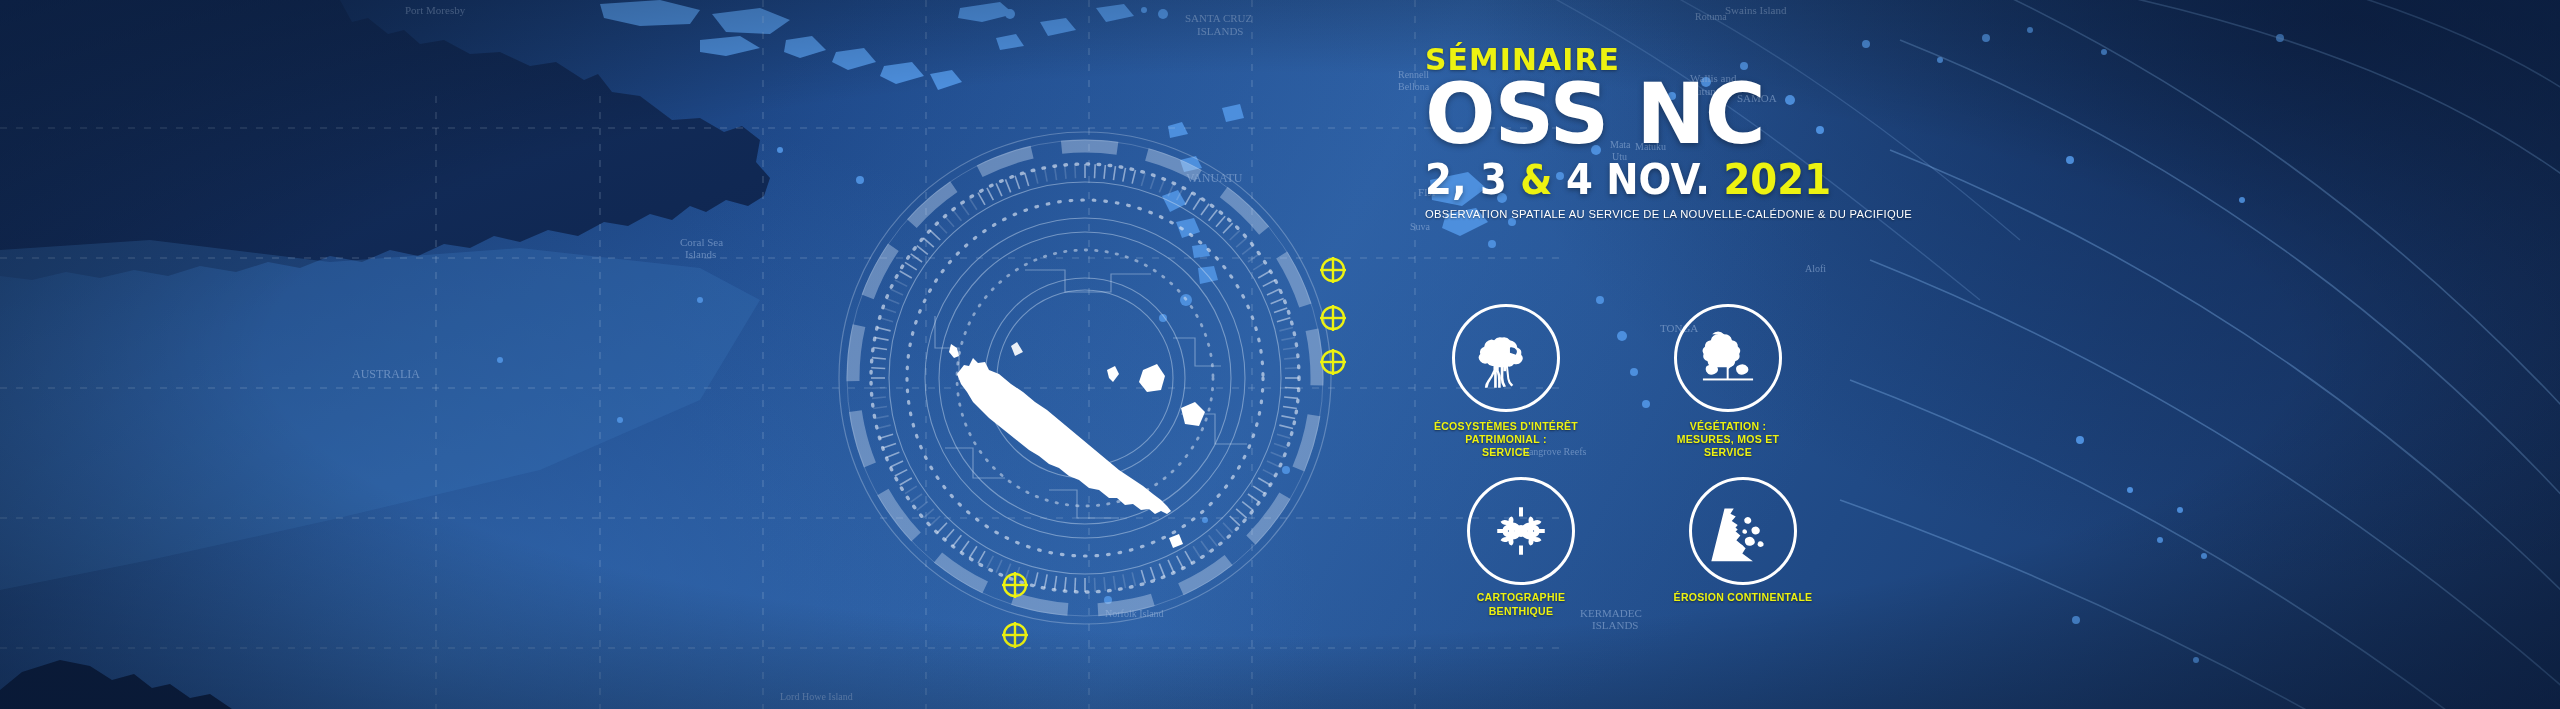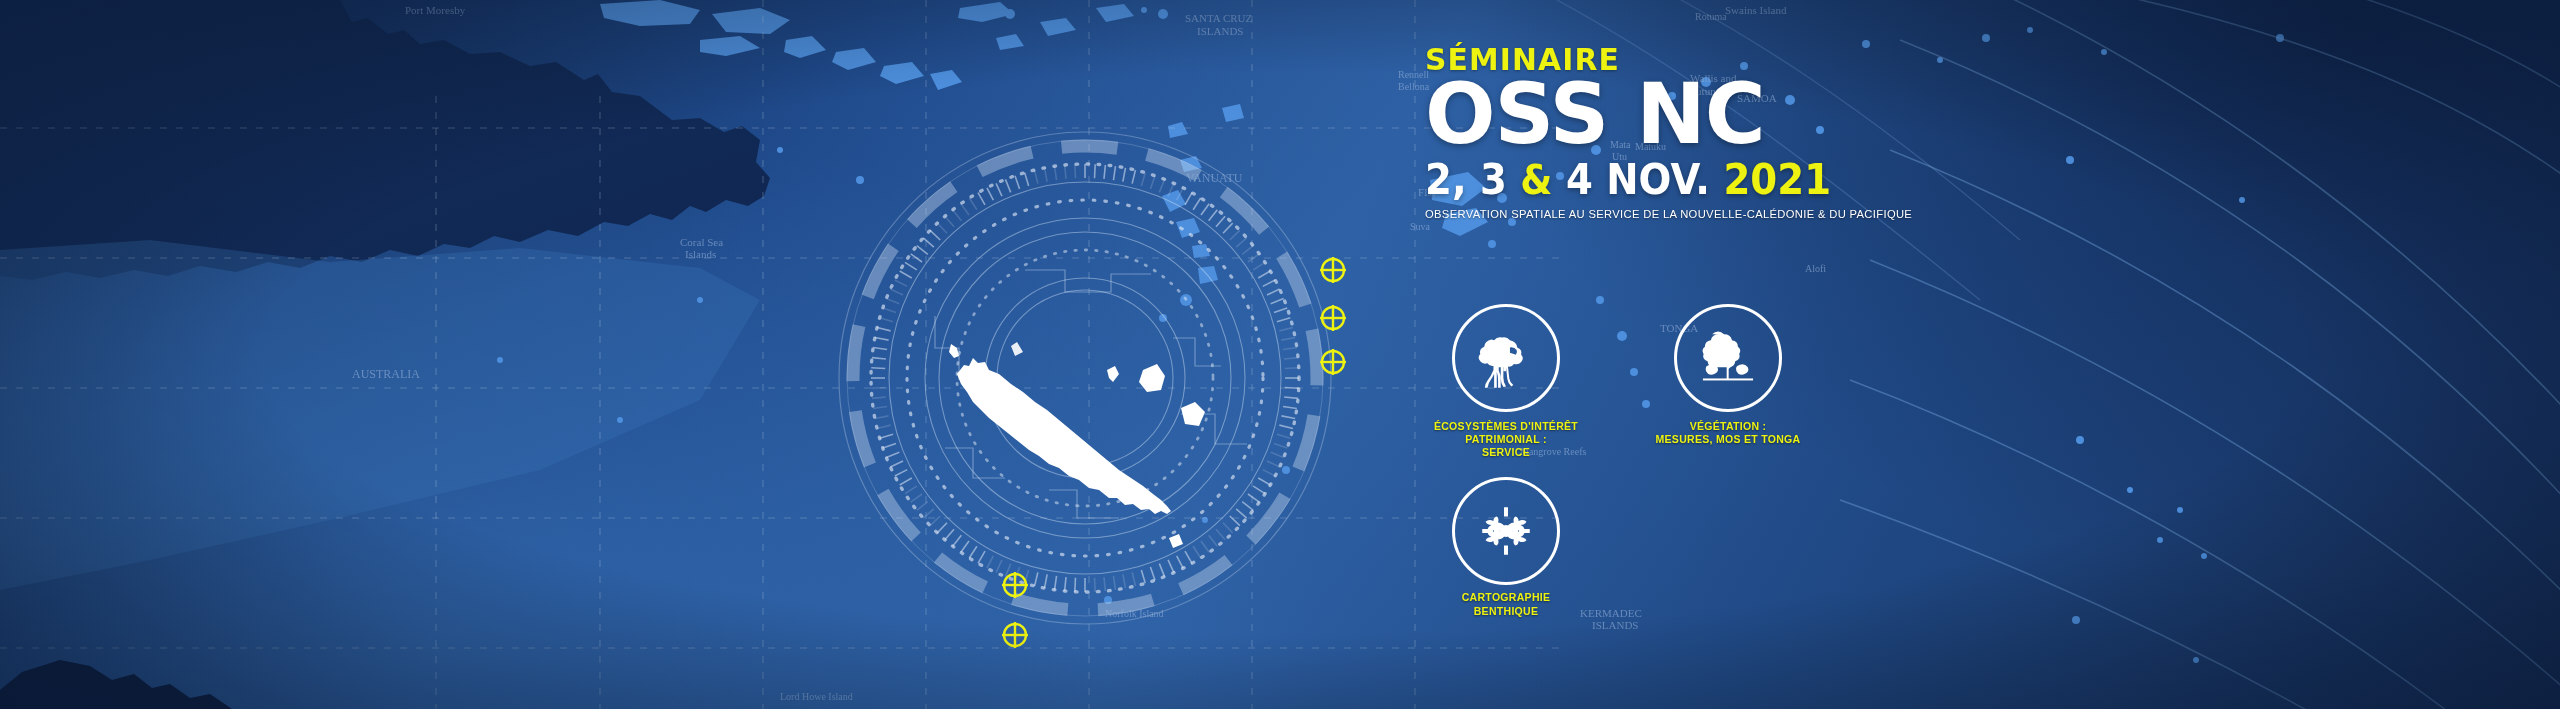--- a/index.html
+++ b/index.html
@@ -59,21 +59,21 @@
   .disc {
     width:108px; height:108px; margin:0 auto; border:3px solid #ffffff;
     border-radius:50%; display:flex; align-items:center; justify-content:center;
   }
   .disc svg { width:66px; height:66px; fill:#ffffff; }
   .theme-label {
     margin-top:8px; color:#edf211; font-size:10.5px; font-weight:bold;
     line-height:1.25; letter-spacing:.3px; font-family:"Liberation Sans", sans-serif;
     text-shadow:0 1px 2px rgba(0,0,0,.5);
   }
-  .theme-row.bottom { margin-top:18px; }
+  .theme-row.bottom { margin-top:18px;justify-content:center; }
   .theme-row.bottom .theme-label { margin-top:6px; }
   .maplabel { font-family:"Liberation Serif", serif; fill:#9db8de; opacity:.55; }
 </style>
 </head>
 <body>
 
 <div id="banner">
 
   <div id="bg-base"></div>
   <div id="bg-glow1"></div>
@@ -510,21 +510,21 @@
             <path d="M49,40 l-11,-8 l1,-3 l11,8 z M49,40 l11,-8 l1,3 l-11,8 z"></path>
             <path d="M49,52 l-11,-8 l1,-3 l11,8 z M49,52 l11,-8 l1,3 l-11,8 z"></path>
             <path d="M49,64 l-9,-7 l1,-3 l9,7 z M49,64 l9,-7 l1,3 l-9,7 z"></path>
             <path d="M18,62 q10,-6 16,2 q3,6 -4,10 q-9,4 -13,-4 q-2,-5 1,-8 z"></path>
             <path d="M64,62 q10,-6 16,2 q3,6 -4,10 q-9,4 -13,-4 q-2,-5 1,-8 z"></path>
             <rect x="12" y="81" width="76" height="3"></rect>
           </svg>
         </div>
         <div class="theme-label">
           <span>VÉGÉTATION :</span><br>
-          <span>MESURES, MOS ET TONGA</span>
+          <span>MESURES, MOS ET SERVICE</span>
         </div>
       </div>
 
     </div>
 
     <div class="theme-row bottom">
 
       <div class="theme">
         <div class="disc">
           <svg viewBox="0 0 100 100">
@@ -539,17 +539,35 @@
             <circle cx="50" cy="50" r="9"></circle>
             <path d="M47,14 l6,0 l0,14 l-6,0 z M47,72 l6,0 l0,14 l-6,0 z
                      M14,47 l14,0 l0,6 l-14,0 z M72,47 l14,0 l0,6 l-14,0 z"></path>
           </svg>
         </div>
         <div class="theme-label">
           <span>CARTOGRAPHIE BENTHIQUE</span>
         </div>
       </div>
 
+      <div class="theme">
+        <div class="disc">
+          <svg viewBox="0 0 100 100">
+            <path d="M22,16 l14,0 l-5,8 l8,4 l-6,7 l9,6 l-6,7 l10,9 l-6,7 l14,12 l-5,8
+                     l16,12 l-63,0 z"></path>
+            <path d="M26,44 q10,-4 16,4 l-4,3 q-5,-6 -12,-3 z"></path>
+            <path d="M34,70 q10,-4 17,3 l-4,3 q-6,-5 -13,-2 z"></path>
+            <path d="M54,30 q5,-3 8,2 q2,5 -3,7 q-6,1 -7,-4 q-1,-3 2,-5 z"></path>
+            <path d="M66,44 q6,-3 9,3 q2,6 -4,8 q-7,1 -8,-5 q-1,-4 3,-6 z"></path>
+            <path d="M56,60 q7,-4 11,3 q3,7 -4,9 q-8,2 -10,-5 q-1,-5 3,-7 z"></path>
+            <path d="M74,66 q5,-2 7,3 q1,4 -3,5 q-5,1 -6,-3 q0,-3 2,-5 z"></path>
+            <path d="M50,48 q4,-2 6,2 q1,3 -2,4 q-4,1 -5,-2 q0,-3 1,-4 z"></path>
+          </svg>
+        </div>
+        <div class="theme-label">
+          <span>ÉROSION CONTINENTALE</span>
+        </div>
+      </div>
 
     </div>
   </div>
 
 </div>
 
 </body></html>

